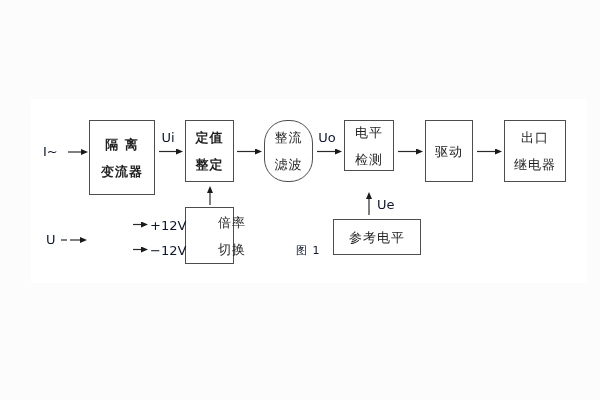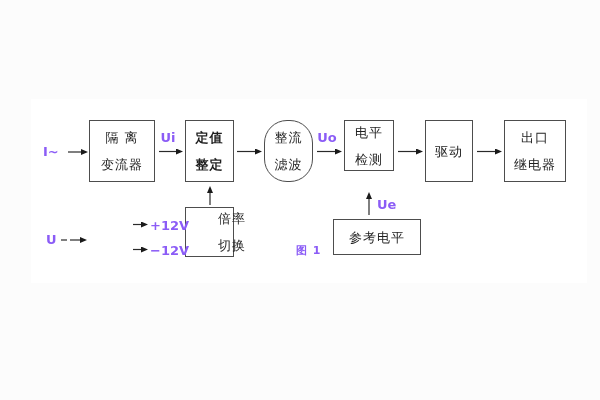--- a/index.html
+++ b/index.html
@@ -35,38 +35,37 @@
     align-items: center;
     justify-content: center;
     gap: 12px;
     font-size: 13px;
     line-height: 15px;
     letter-spacing: 1px;
     white-space: nowrap;
   }
   .block span { display: block; }
   
-  .b-isolation { left: 89px;  top: 120px; width: 66px; height: 62px; }
+  .b-isolation { left: 89px;  top: 120px; width: 66px; height: 75px; font-weight: bold; }
   .b-setting   { left: 185px; top: 120px; width: 49px; height: 62px; font-weight: bold; }
   .b-rectifier { left: 264px; top: 120px; width: 49px; height: 62px; border-radius: 23px; }
   .b-level     { left: 344px; top: 120px; width: 50px; height: 51px; }
   .b-drive     { left: 425px; top: 120px; width: 48px; height: 62px; }
   .b-relay     { left: 504px; top: 120px; width: 62px; height: 62px; }
   
   .b-power     { left: 89px;  top: 208px; width: 44px; height: 60px; }
-  .b-ratio     { left: 185px; top: 207px; width: 49px; height: 50px; padding-left: 45px; }
+  .b-ratio     { left: 185px; top: 207px; width: 49px; height: 57px; padding-left: 45px; }
   .b-reference { left: 333px; top: 219px; width: 88px; height: 36px; }
 
   .lbl {
     position: absolute;
     font-size: 13px;
     line-height: 15px;
     white-space: nowrap;
-    color: #8b5cf6;
-    font-weight: bold;
+    color: #0f172a;
   }
   .lbl-iin  { left: 43px;  top: 144px; }
   .lbl-uin  { left: 46px;  top: 232px; }
   .lbl-ui   { left: 157px; top: 130px; width: 22px; text-align: center; }
   .lbl-uo   { left: 316px; top: 130px; width: 22px; text-align: center; }
   .lbl-ue   { left: 377px; top: 197px; }
   .lbl-p12  { left: 150px; top: 218px; }
   .lbl-m12  { left: 150px; top: 243px; }
   .lbl-caption { left: 296px; top: 243px; font-size: 11px; letter-spacing: 1px; }
 </style>

